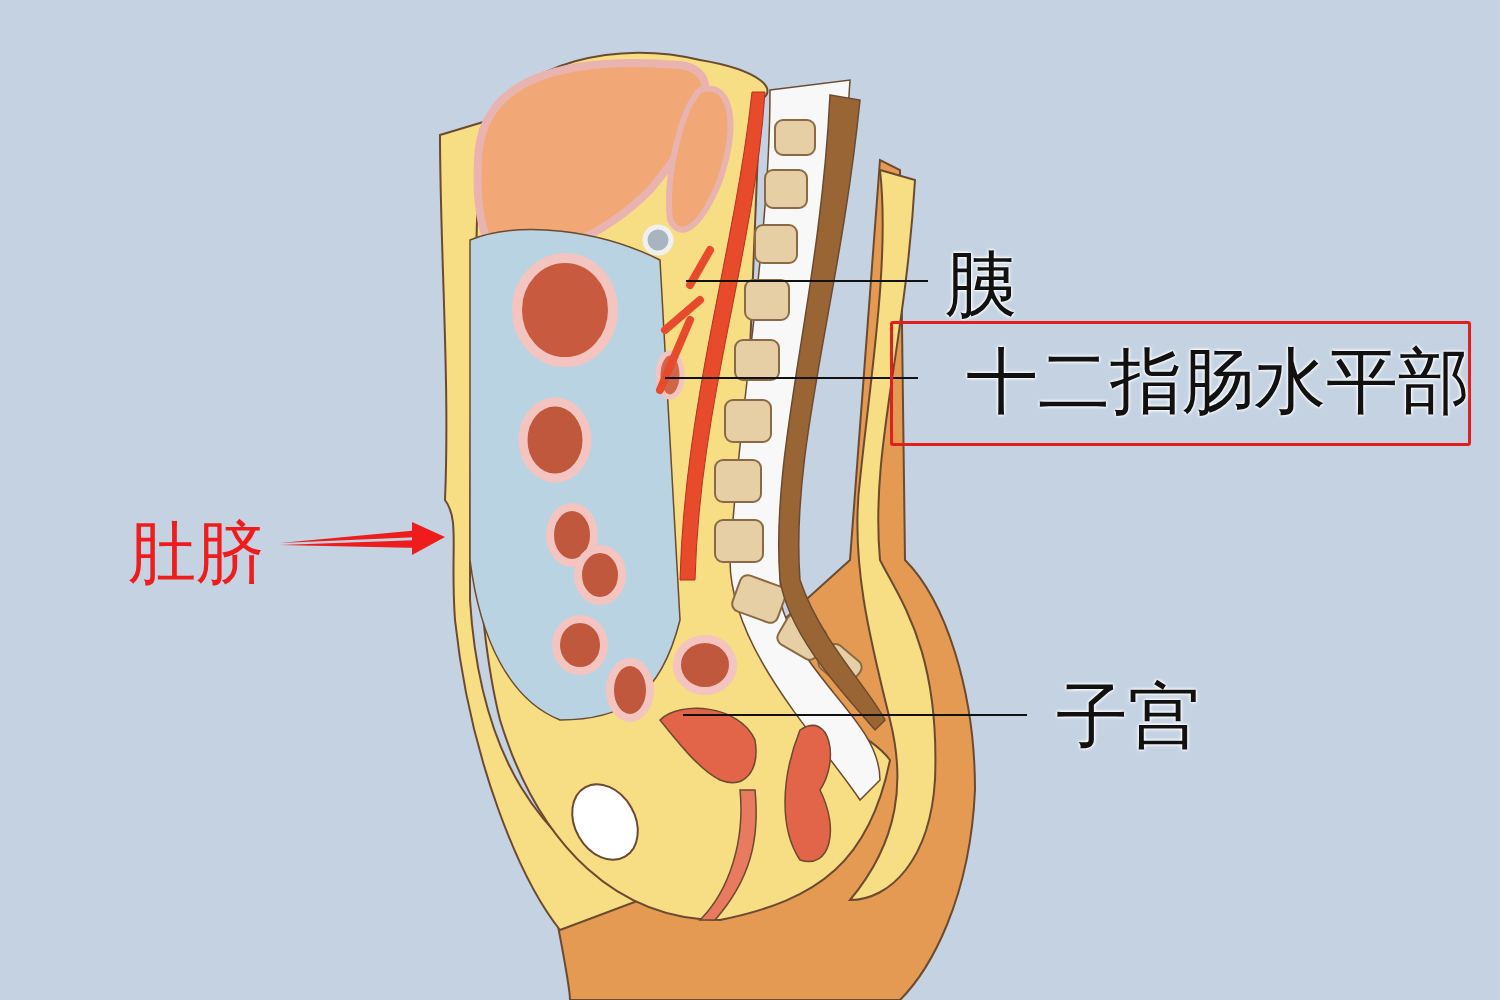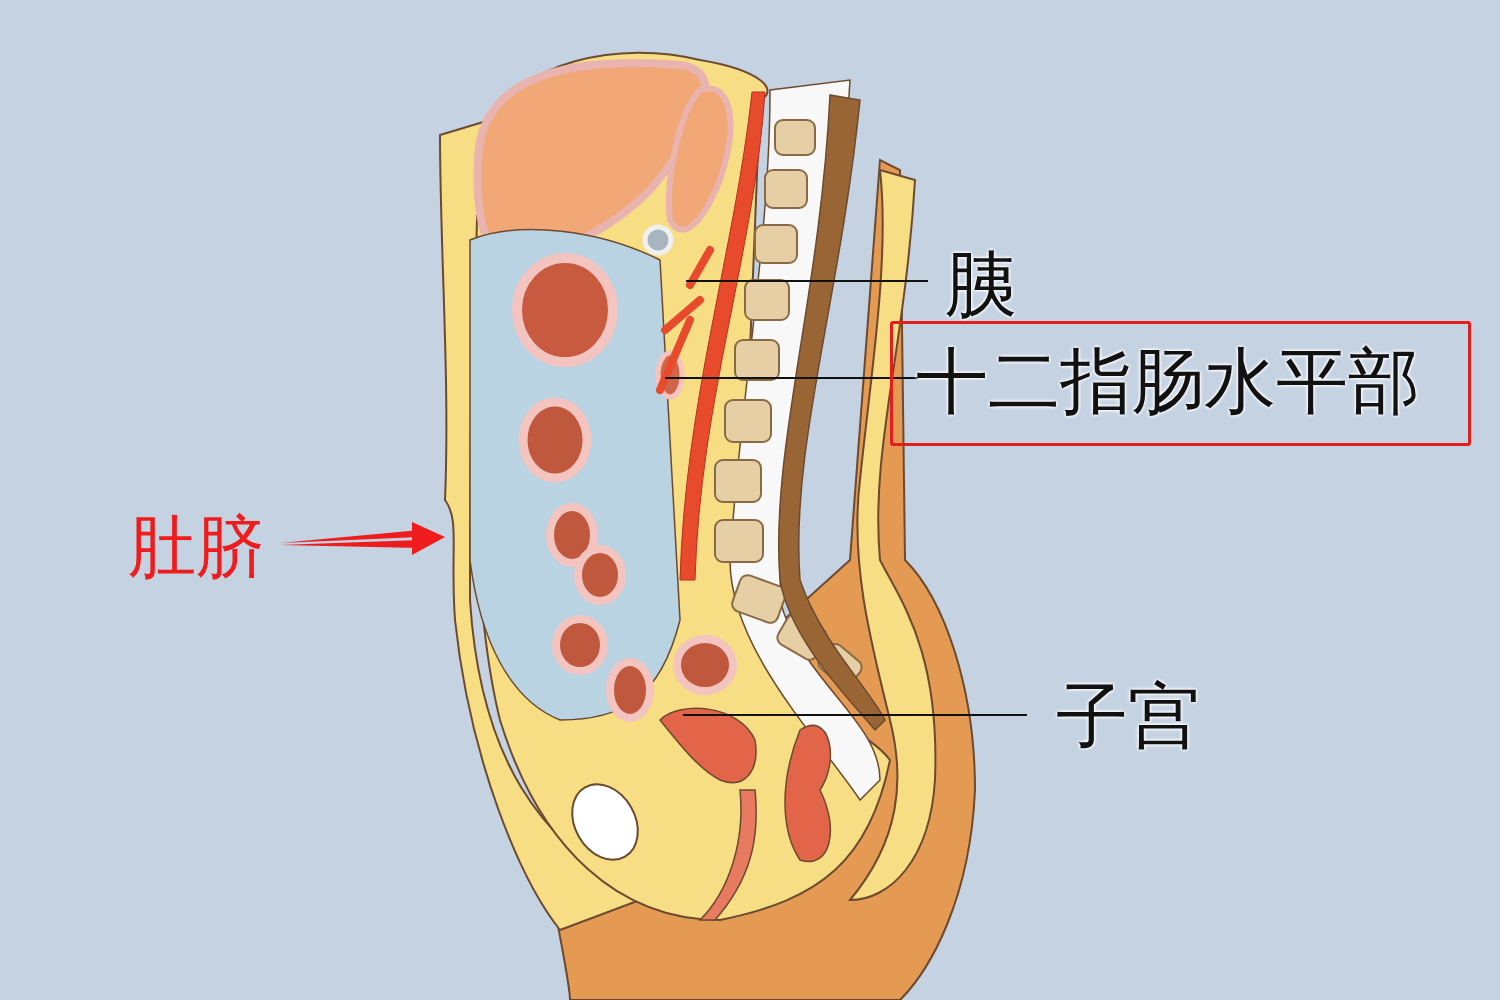--- a/index.html
+++ b/index.html
@@ -1,19 +1,19 @@
 <!DOCTYPE html>
 <html><head>
 <meta charset="utf-8">
 <style>
   html, body { margin: 0; padding: 0; }
   body { width: 1500px; height: 1000px; background: #c4d2e2; position: relative; overflow: hidden; font-family: "DejaVu Sans", sans-serif; }
   #canvas { position: absolute; left: 0; top: 0; width: 1500px; height: 1000px; }
   .label { position: absolute; font-size: 72px; line-height: 1; color: #111; -webkit-text-stroke: 0; text-shadow: 0 0 3px #fff, 0 0 3px #fff, 0 0 4px #fff; white-space: nowrap; }
-  .label-red { color: #ee1c1c; text-shadow: none; font-size: 68px; }
+  .label-red { color: #ee1c1c; text-shadow: none; font-size: 68px; margin-top: 6px; }
   .highlight-box { position: absolute; border: 3px solid #e31e1e; border-radius: 3px; box-sizing: border-box; }
 </style>
 </head>
 <body>
 
 <svg id="canvas" viewBox="0 0 1500 1000" xmlns="http://www.w3.org/2000/svg">
 
   <path d="M540 840 C560 930 570 990 570 1000 L900 1000 C930 970 970 900 975 790 C975 690 945 600 905 560 L900 170 L880 160 L850 560 Z" fill="#e49a52" stroke="#6b4a30" stroke-width="2"></path>
 
   <path d="M440 135 L490 120 C470 240 470 420 470 600 C480 760 540 840 640 900 L560 930 C520 880 470 760 455 620 C450 550 460 520 445 500 C450 380 440 250 440 135 Z" fill="#f7dd84" stroke="#6b4a30" stroke-width="2"></path>
@@ -75,17 +75,17 @@
   <g>
     <path d="M280 543 L420 537 L420 530 Z" fill="#ee1c1c"></path>
     <path d="M280 545 L420 540 L420 548 Z" fill="#ee1c1c"></path>
     <polygon points="412,522 445,537 412,555" fill="#ee1c1c"></polygon>
   </g>
 </svg>
 
 <div class="label" style="left:945px; top:248px;">胰</div>
 
 <div class="highlight-box" style="left:890px; top:321px; width:581px; height:125px;"></div>
-<div class="label" style="left:916px; top:345px;">十二指肠水平部</div>
+<div class="label" style="left:966px; top:345px;">十二指肠水平部</div>
 
 <div class="label" style="left:1056px; top:680px;">子宫</div>
 
 <div class="label label-red" style="left:128px; top:513px;">肚脐</div>
 
 </body></html>

